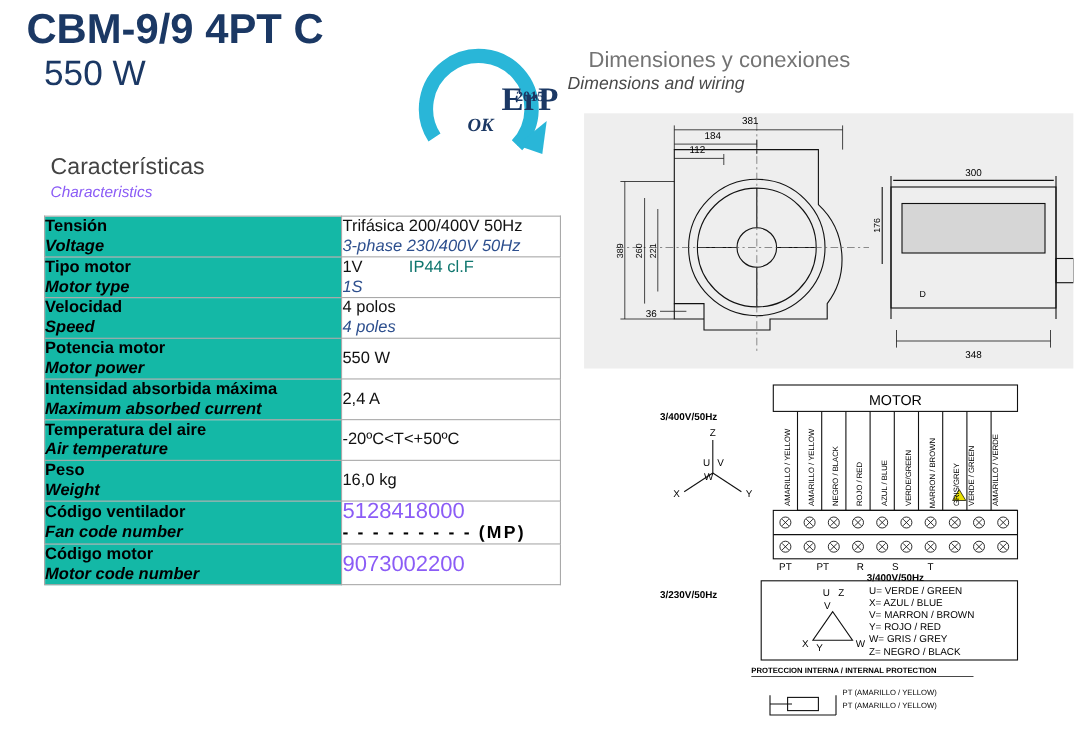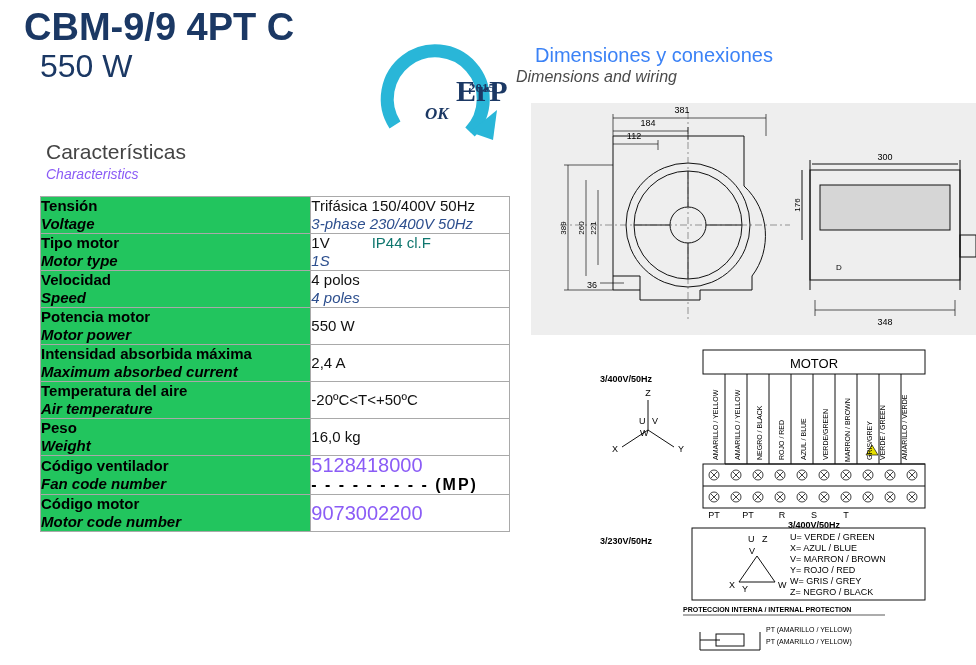--- a/index.html
+++ b/index.html
@@ -4,27 +4,27 @@
 <style>
   html,body{margin:0;padding:0;}
   body{width:976px;height:665px;background:#ffffff;font-family:"Liberation Sans",sans-serif;position:relative;overflow:hidden;}
   .title{position:absolute;left:24px;top:6px;font-size:38px;font-weight:bold;color:#1b3864;letter-spacing:0px;}
   .subtitle{position:absolute;left:40px;top:48px;font-size:32px;color:#1b3864;}
   
   .erp{position:absolute;left:375px;top:40px;width:150px;height:110px;}
   .erp-text{position:absolute;left:408px;top:74px;font-size:30px;font-weight:bold;color:#1b3864;font-family:"Liberation Serif",serif;margin-left:48px;}
   .erp-sup{position:absolute;left:469px;top:80px;font-size:13px;font-weight:bold;color:#1b3864;font-family:"Liberation Serif",serif;}
   .erp-ok{position:absolute;left:425px;top:104px;font-size:17px;font-style:italic;font-weight:bold;color:#1b3864;font-family:"Liberation Serif",serif;}
-  .dims-es{position:absolute;left:535px;top:44px;font-size:20px;color:#3b82f6;}
+  .dims-es{position:absolute;left:535px;top:44px;font-size:20px;color:#737373;}
   .dims-en{position:absolute;left:516px;top:68px;font-size:16px;color:#4a4a4a;font-style:italic;}
   .char-es{position:absolute;left:46px;top:140px;font-size:21px;color:#444;}
   .char-en{position:absolute;left:46px;top:166px;font-size:14px;color:#8b5cf6;font-style:italic;}
   table.spec{position:absolute;left:40px;top:196px;width:470px;border-collapse:collapse;}
   table.spec td{border:1px solid #a9a9a9;padding:0;vertical-align:middle;}
-  td.lbl{width:270px;background:#22c55e;padding:5px 0 5px 14px;}
+  td.lbl{width:270px;background:#14b8a6;padding:5px 0 5px 14px;}
   td.val{width:198px;background:#ffffff;padding:5px 0 5px 10px;}
   .l1{font-size:15px;font-weight:bold;color:#000;line-height:18px;}
   .l2{font-size:15px;font-weight:bold;font-style:italic;color:#000;line-height:18px;}
   .v1{font-size:15px;color:#111;line-height:18px;}
   .v2{font-size:15px;font-style:italic;color:#2d4f8e;line-height:18px;}
   .vbold{font-size:20px;font-weight:normal;color:#8b5cf6;line-height:19px;}
   .vdash{font-size:16px;font-weight:bold;color:#000;letter-spacing:2px;line-height:19px;}
   .inline-pair{display:flex;align-items:baseline;}
   .inline-pair .sp{margin-left:42px;font-size:15px;color:#0f766e;}
   .grey-box{position:absolute;left:531px;top:103px;width:445px;height:232px;background:#eeeeee;}
@@ -56,21 +56,21 @@
 <div class="char-en">Characteristics</div>
 
 <table class="spec">
   <tbody>
       <tr>
     <td class="lbl">
       <div class="l1">Tensión</div>
       <div class="l2">Voltage</div>
     </td>
     <td class="val">
-      <div class="v1">Trifásica 150/400V 50Hz</div>
+      <div class="v1">Trifásica 200/400V 50Hz</div>
       <div class="v2">3-phase 230/400V 50Hz</div>
     </td>
   </tr>
   <tr>
     <td class="lbl">
       <div class="l1">Tipo motor</div>
       <div class="l2">Motor type</div>
     </td>
     <td class="val">
       <div class="inline-pair">

